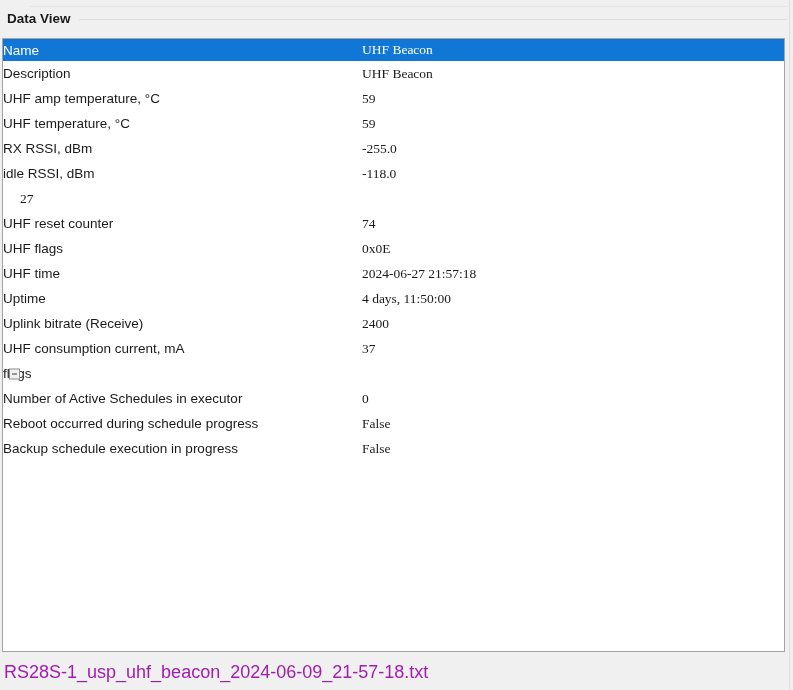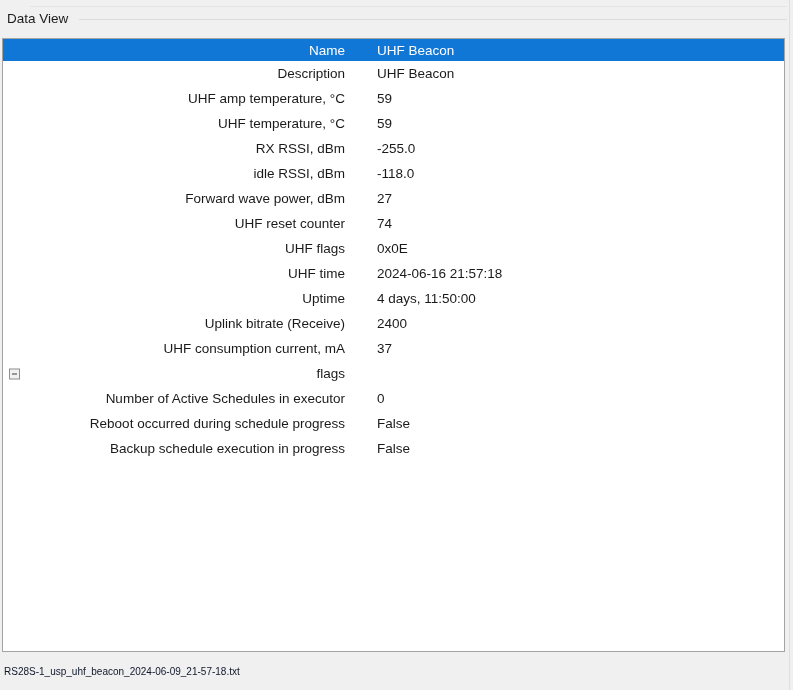--- a/index.html
+++ b/index.html
@@ -18,20 +18,21 @@
   }
   .right-hairline {
     position: absolute; top: 0; left: 789px; width: 1px; height: 690px;
     background: #e0ddda;
   }
   .groupbox-title {
     position: absolute; top: 11px; left: 7px;
     font-size: 13.5px; line-height: 16px; color: #1b1b1b;
     background: #f0f0f0; padding-right: 4px; z-index: 2;
     white-space: nowrap;
+    font-weight: bold;
   }
   .legend-line {
     position: absolute; top: 19px; left: 79px; width: 708px; height: 1px;
     background: #dcdcdc;
   }
   .grid-panel {
     position: absolute; top: 38px; left: 2px;
     width: 783px; height: 614px;
     background: #ffffff;
     border: 1px solid #a3a3a3;
@@ -44,43 +45,43 @@
     height: 25px; position: relative;
     background: transparent;
   }
   .grid-row.selected {
     height: 22px;
     background: #1177d7;
     color: #ffffff;
   }
   .row-label {
     flex: 0 0 342px; width: 342px;
-    text-align: right;
     font-size: 13.5px;
     white-space: nowrap;
     overflow: hidden;
   }
   .row-value {
-    margin-left: 32px;
+    margin-left: 17px;
     font-size: 13.5px;
     white-space: nowrap;
+    font-family: Liberation Serif, serif;
   }
   .expander {
     position: absolute; left: 6px; top: 50%;
     transform: translateY(-50%);
     width: 11px; height: 11px;
     box-sizing: border-box;
     border: 1px solid #8f8f8f;
     background: #f1f1f1;
     display: flex; align-items: center; justify-content: center;
   }
   .expander .minus { width: 5px; height: 1px; background: #3f3f3f; }
   .status-text {
     position: absolute; top: 664px; left: 4px;
-    font-size: 10px; line-height: 16px; color: #0f172a;
+    font-size: 18px; line-height: 16px; color: #a21caf;
     white-space: nowrap;
   }
 </style>
 </head>
 <body>
 
 <div class="app">
   <div class="top-hairline"></div>
   <div class="right-hairline"></div>
 
@@ -107,34 +108,33 @@
         </div>
         <div class="grid-row">
           <span class="row-label">RX RSSI, dBm</span>
           <span class="row-value">-255.0</span>
         </div>
         <div class="grid-row">
           <span class="row-label">idle RSSI, dBm</span>
           <span class="row-value">-118.0</span>
         </div>
         <div class="grid-row">
-          <span class="row-label">Forward wave power, dBm</span>
           <span class="row-value">27</span>
         </div>
         <div class="grid-row">
           <span class="row-label">UHF reset counter</span>
           <span class="row-value">74</span>
         </div>
         <div class="grid-row">
           <span class="row-label">UHF flags</span>
           <span class="row-value">0x0E</span>
         </div>
         <div class="grid-row">
           <span class="row-label">UHF time</span>
-          <span class="row-value">2024-06-16 21:57:18</span>
+          <span class="row-value">2024-06-27 21:57:18</span>
         </div>
         <div class="grid-row">
           <span class="row-label">Uptime</span>
           <span class="row-value">4 days, 11:50:00</span>
         </div>
         <div class="grid-row">
           <span class="row-label">Uplink bitrate (Receive)</span>
           <span class="row-value">2400</span>
         </div>
         <div class="grid-row">

